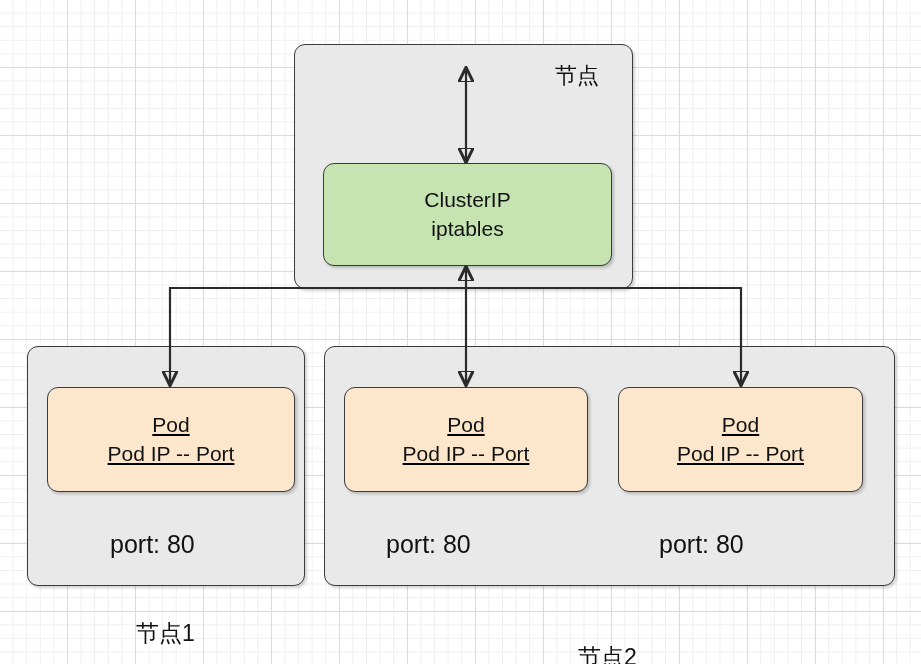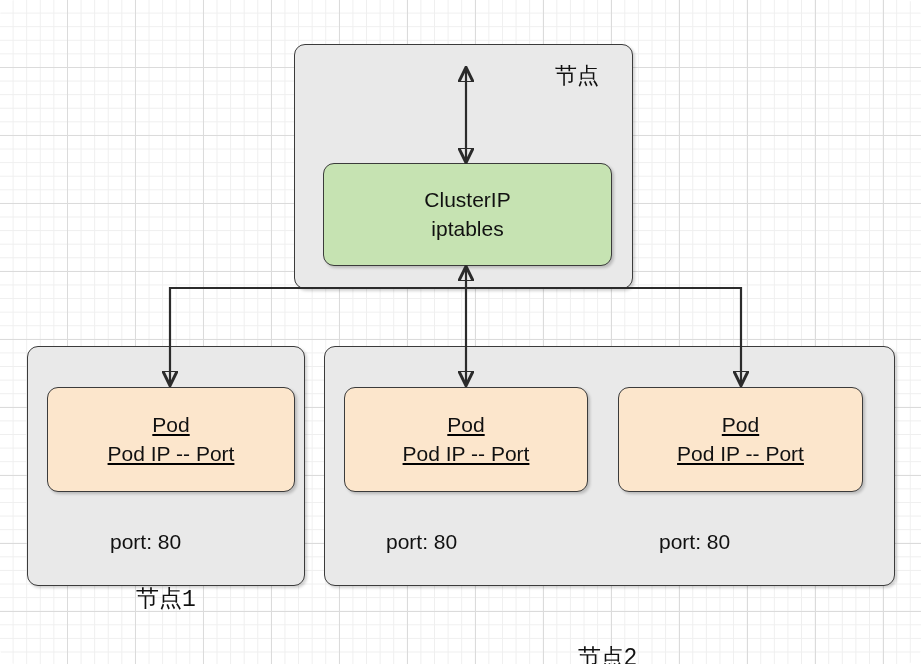--- a/index.html
+++ b/index.html
@@ -52,21 +52,21 @@
   .inner-line {
     font-size: 21px;
     color: #111111;
     line-height: 1.38;
     white-space: nowrap;
   }
 
   
   .free-text {
     position: absolute;
-    font-size: 21px;
+    font-size: 25px;
     color: #111111;
     white-space: nowrap;
   }
   .node-title {
     position: absolute;
     font-size: 22px;
     color: #111111;
     white-space: nowrap;
   }
   .caption {
@@ -125,21 +125,21 @@
 
   <div class="free-text" style="left:386px; top:530px;">port: 80</div>
 
   <div class="inner-box orange" style="left:618px; top:387px; width:245px; height:105px;">
     <div class="inner-line">Pod</div>
     <div class="inner-line">Pod IP -- Port</div>
   </div>
 
   <div class="free-text" style="left:659px; top:530px;">port: 80</div>
 
-  <div class="caption" style="left:136px; top:583px;font-family:Liberation Mono, monospace;">节点1</div>
+  <div class="caption" style="left:136px; top:618px;">节点1</div>
 
   <div class="caption" style="left:578px; top:642px;">节点2</div>
 
   <svg id="connectors" viewBox="0 0 921 664" width="921" height="664">
     <defs>
       <marker id="arrowEnd" viewBox="0 0 12 12" refX="10.5" refY="6" markerWidth="7.5" markerHeight="7.5" orient="auto-start-reverse">
         <path d="M 0 0.6 L 11 6 L 0 11.4 z" fill="#2b2b2b" stroke="none"></path>
       </marker>
       <marker id="arrowStart" viewBox="0 0 12 12" refX="10.5" refY="6" markerWidth="7.5" markerHeight="7.5" orient="auto-start-reverse">
         <path d="M 0 0.6 L 11 6 L 0 11.4 z" fill="#2b2b2b" stroke="none"></path>

